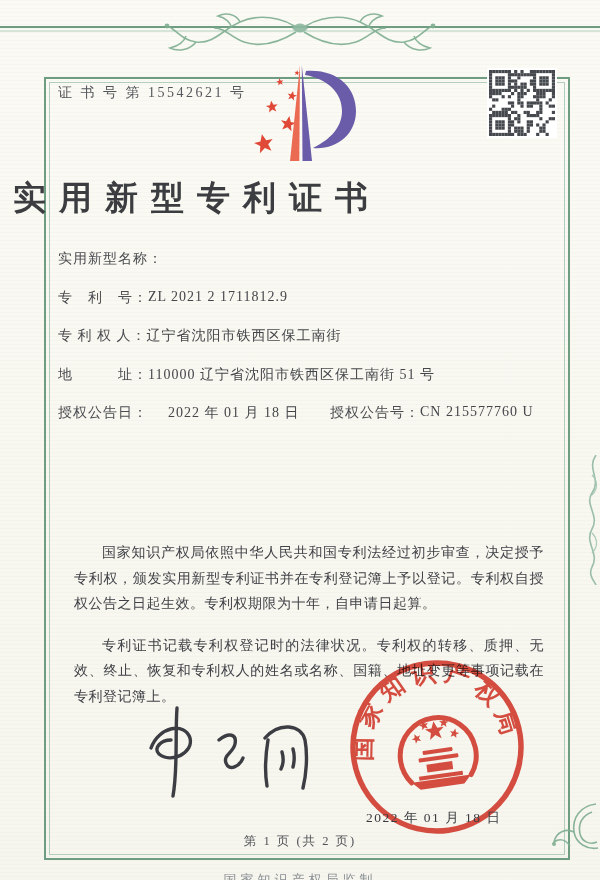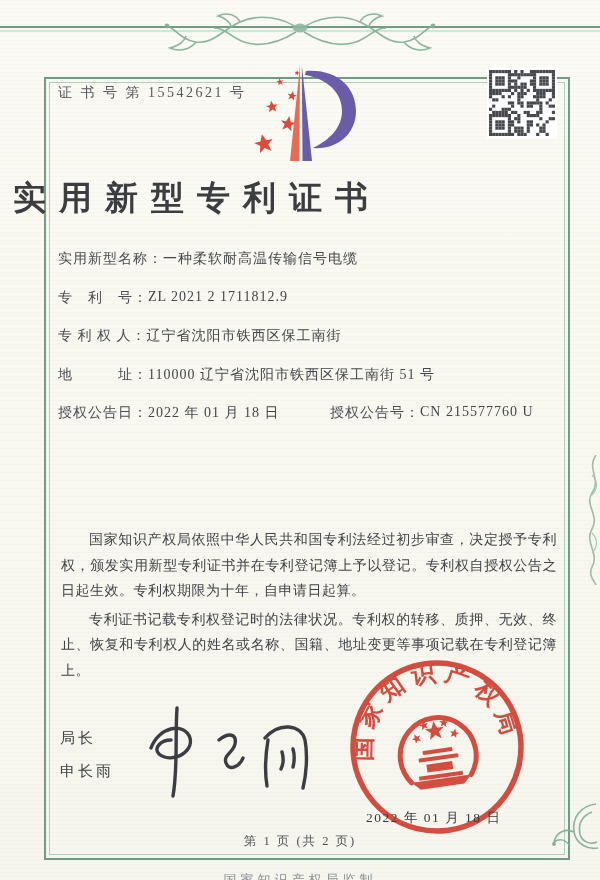--- a/index.html
+++ b/index.html
@@ -22,24 +22,24 @@
   .cert-number{position:absolute;left:58px;top:84px;font-size:14px;letter-spacing:2.5px;color:#54575b;}
   .logo{position:absolute;left:243px;top:58px;width:115px;height:110px;}
   .qr{position:absolute;left:487px;top:68px;width:66px;height:66px;background:#ffffff;padding:2px;}
   .title{position:absolute;left:0;top:176px;width:600px;
          font-size:33px;font-weight:600;letter-spacing:13px;color:#3b3d41;text-indent:13px;}
   .fields{position:absolute;left:58px;top:250px;width:500px;font-size:14px;letter-spacing:1px;}
   .field-row{height:38.5px;display:flex;align-items:flex-start;white-space:nowrap;}
   .field-label{color:#4a4c50;}
   .field-value{color:#44464a;}
   .pair{display:inline-flex;}
-  .pair-first{width:272px;}
+  .pair-first{width:272px;gap:20px;}
   .paragraphs{position:absolute;left:58px;top:524px;width:502px;font-size:14px;
               line-height:25.5px;text-align:justify;color:#404247;letter-spacing:0.5px;}
-  .paragraphs p{margin:3px;text-indent:2em;}
+  .paragraphs p{margin:16px;text-indent:2em;}
   .director-block{position:absolute;left:60px;top:729px;font-size:15px;letter-spacing:3px;color:#3e4044;}
   .director-block div{margin-bottom:14px;}
   .signature{position:absolute;left:133px;top:696px;width:195px;height:108px;}
   .seal{position:absolute;left:347px;top:657px;width:180px;height:180px;
         opacity:0.88;transform:rotate(-8deg);mix-blend-mode:multiply;}
   .seal-date{position:absolute;left:366px;top:809px;font-size:13.5px;letter-spacing:1.5px;
              color:#3a3c40;z-index:3;}
   .footer{position:absolute;left:0;top:833px;width:600px;text-align:center;
           font-size:12.5px;letter-spacing:2px;color:#505357;}
   .microtext{position:absolute;left:0;top:871px;width:600px;text-align:center;
@@ -321,21 +321,20 @@
       <rect x="12" y="60" width="3" height="3" fill="#45484d"></rect>
       <rect x="15" y="60" width="3" height="3" fill="#45484d"></rect>
       <rect x="18" y="60" width="3" height="3" fill="#45484d"></rect>
     </svg>
 
   <div class="title">实用新型专利证书</div>
 
   <div class="fields">
     <div class="field-row">
       <span class="field-label">实用新型名称：</span>
-      <span class="field-value">一种柔软耐高温传输信号电缆</span>
     </div>
     <div class="field-row">
       <span class="field-label">专　利　号：</span>
       <span class="field-value">ZL 2021 2 1711812.9</span>
     </div>
     <div class="field-row">
       <span class="field-label">专 利 权 人：</span>
       <span class="field-value">辽宁省沈阳市铁西区保工南街</span>
     </div>
     <div class="field-row">
@@ -352,24 +351,20 @@
         <span class="field-value">CN 215577760 U</span>
       </span>
     </div>
   </div>
 
   <div class="paragraphs">
     <p>国家知识产权局依照中华人民共和国专利法经过初步审查，决定授予专利权，颁发实用新型专利证书并在专利登记簿上予以登记。专利权自授权公告之日起生效。专利权期限为十年，自申请日起算。</p>
     <p>专利证书记载专利权登记时的法律状况。专利权的转移、质押、无效、终止、恢复和专利权人的姓名或名称、国籍、地址变更等事项记载在专利登记簿上。</p>
   </div>
 
-  <div class="director-block">
-    <div>局长</div>
-    <div>申长雨</div>
-  </div>
 
   <svg class="signature" viewBox="0 0 195 108">
     <g fill="none" stroke="#3b3d42" stroke-width="3.4" stroke-linecap="round" stroke-linejoin="round">
       <path d="M18,52 C26,30 52,26 57,42 C61,57 38,68 26,58 C20,52 28,44 38,44"></path>
       <path d="M44,12 C42,40 45,72 40,100"></path>
       <path d="M86,44 C96,36 104,38 102,48 C100,57 90,59 93,67 C96,76 107,70 110,62"></path>
       <path d="M132,42 C146,26 168,28 172,44 C175,60 173,80 170,92"></path>
       <path d="M135,44 C132,62 132,78 134,90"></path>
       <path d="M149,56 C151,63 150,69 148,73"></path>
       <path d="M160,53 C162,60 161,67 160,71"></path>

